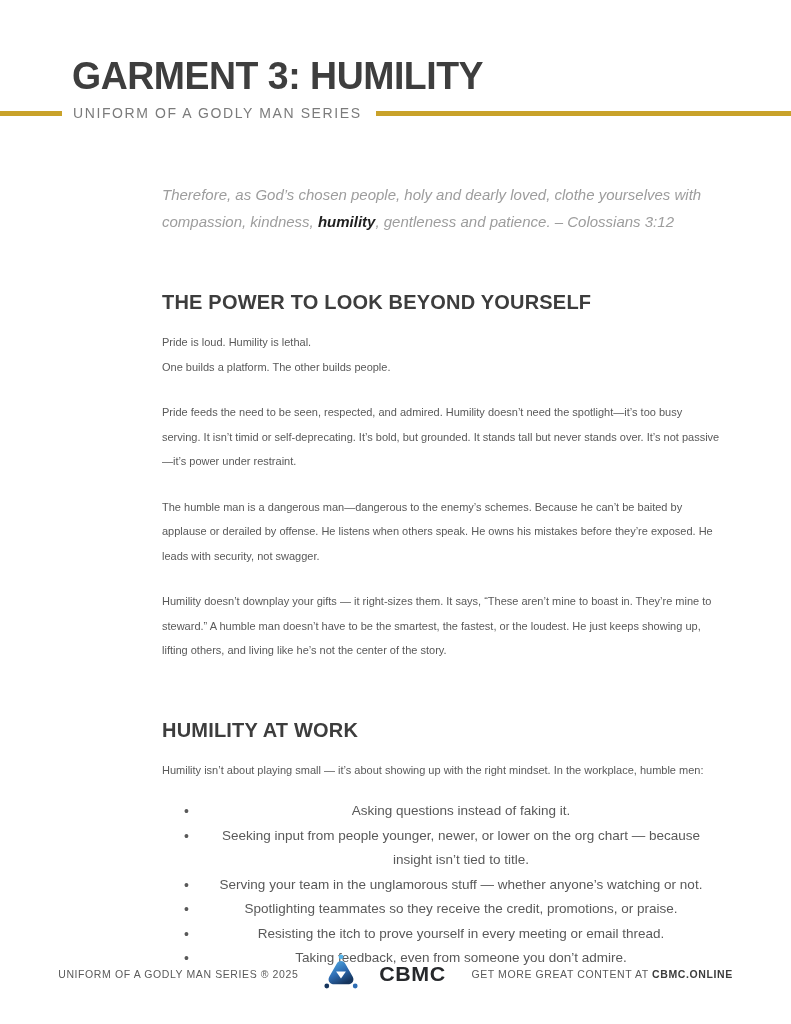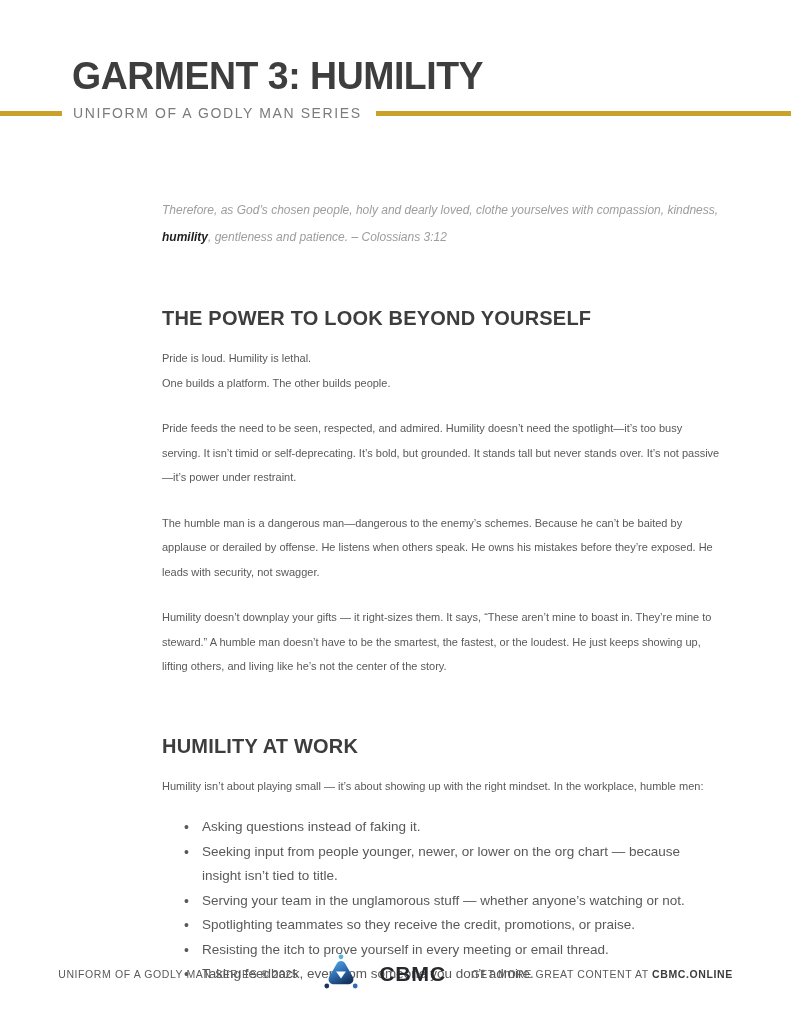--- a/index.html
+++ b/index.html
@@ -52,23 +52,23 @@
     height: 5px;
     background: #c9a22a;
   }
 
   
   .content {
     margin-left: 162px;
     width: 558px;
   }
   .epigraph {
-    margin-top: 76px;
+    margin-top: 60px;
     font-style: italic;
-    font-size: 12px;
+    font-size: 15px;
     line-height: 27px;
     color: #9d9d9d;
   }
   .epigraph .em-bold {
     font-weight: 700;
     color: #1f1f1f;
   }
   .section-heading {
     margin-top: 56px;
     font-size: 20px;
@@ -86,20 +86,21 @@
   .bullet-list {
     margin-top: 17px;
     list-style: none;
   }
   .bullet-item {
     position: relative;
     padding-left: 40px;
     font-size: 13.5px;
     line-height: 24.5px;
     color: #595959;
+    text-align: center;
   }
   .bullet-item::before {
     content: "•";
     position: absolute;
     left: 22px;
     top: 0;
     font-size: 14px;
     color: #595959;
   }
 

